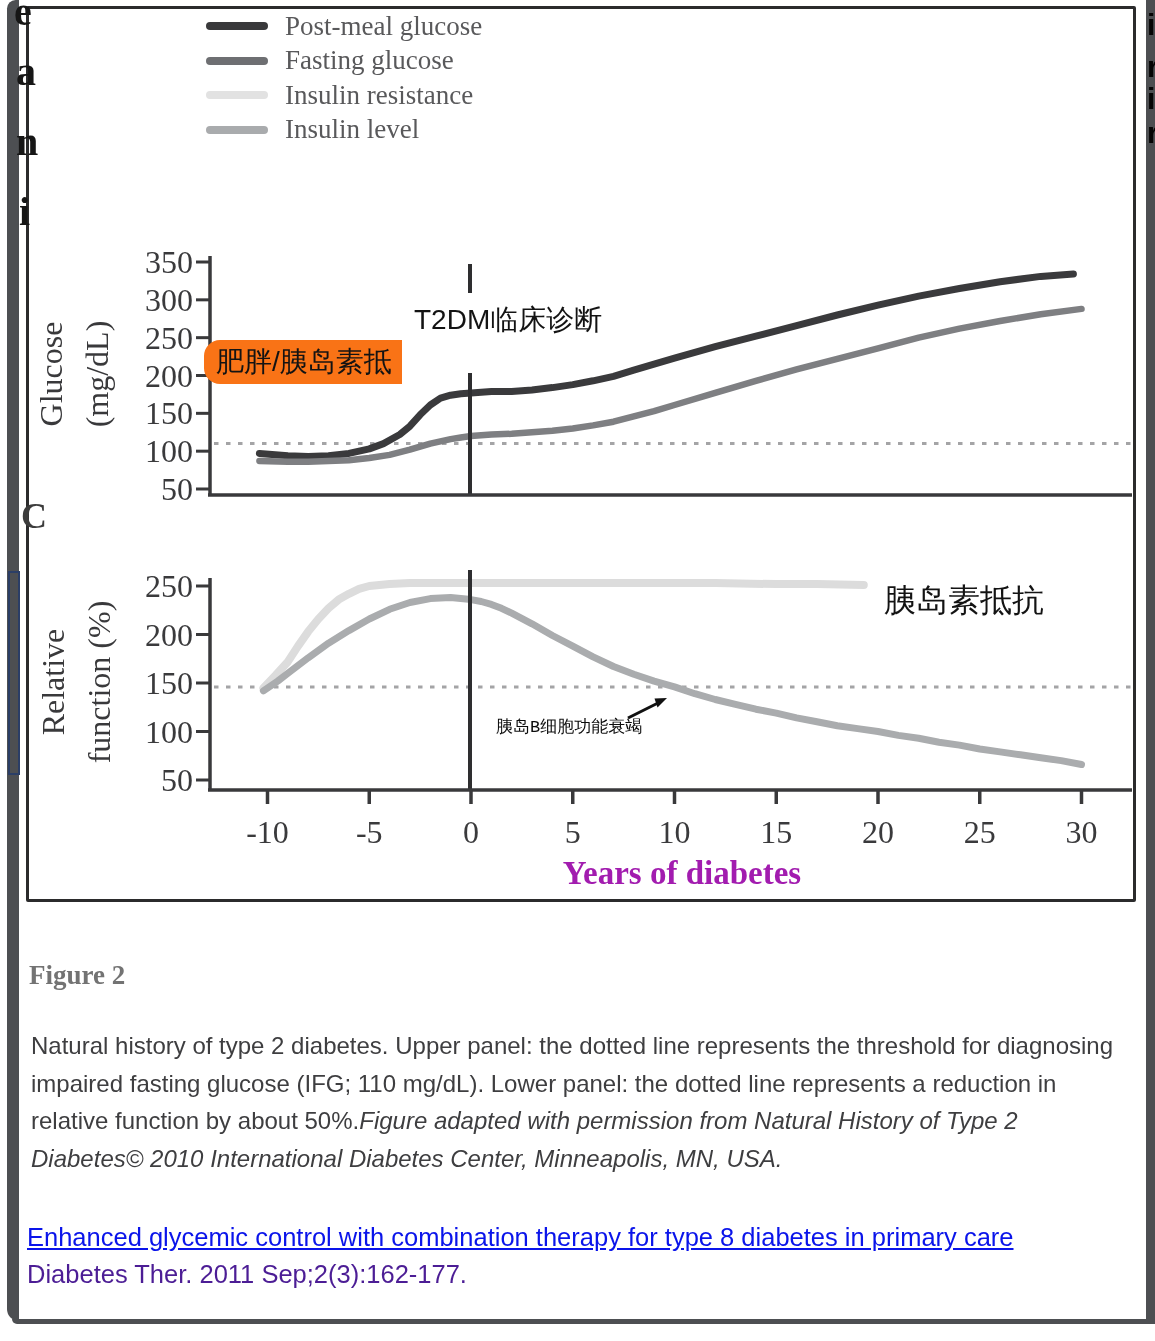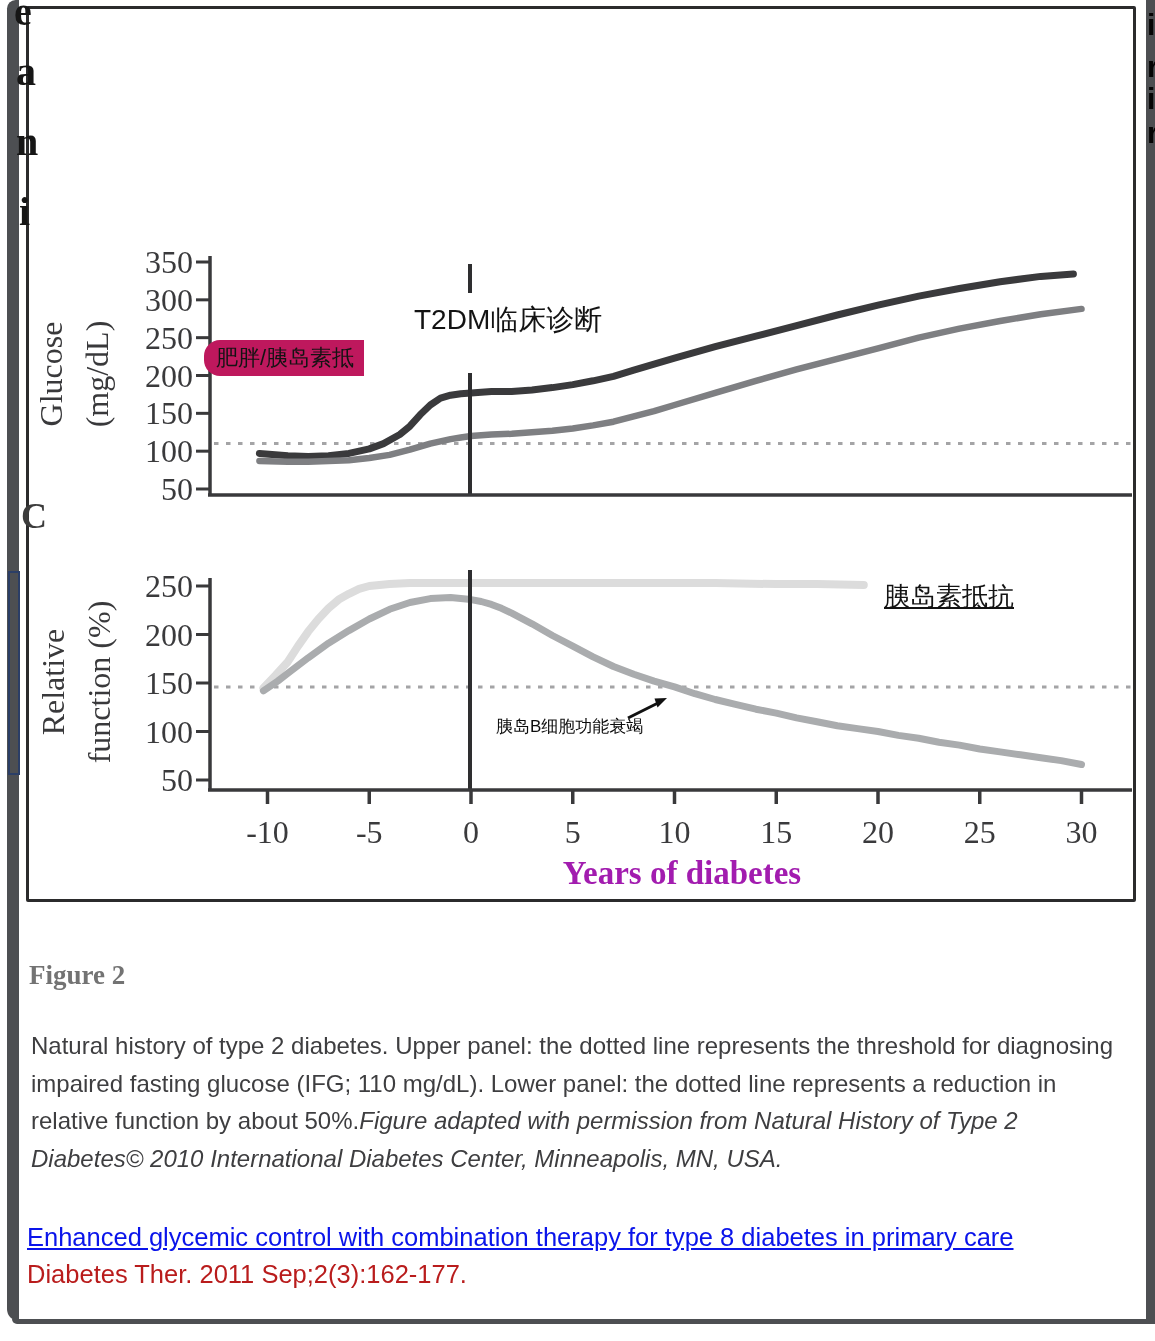--- a/index.html
+++ b/index.html
@@ -38,35 +38,35 @@
         line-height:46px;z-index:3;white-space:nowrap;}
   #ylab-upper{left:28px;top:492px;width:236px;}
   #ylab-lower{left:30px;top:788px;width:212px;}
 
   
   .xlab{position:absolute;left:482px;top:855px;width:400px;text-align:center;
         font-family:"Liberation Serif",serif;font-size:33px;font-weight:600;color:#a21caf;z-index:3;}
 
   
   .anno{position:absolute;z-index:4;color:#131313;font-family:"Liberation Sans",sans-serif;white-space:nowrap;}
-  #anno-obesity{left:204px;top:340px;font-size:22px;background:#be185d;padding:3px 10px 3px 12px;
+  #anno-obesity{left:204px;top:340px;font-size:28px;background:#f97316;padding:3px 10px 3px 12px;
                 border-radius:16px 0 0 16px;}
   #anno-diagnosis{left:368px;top:299px;font-size:28px;background:#fff;padding:2px 6px;margin-left:40px;}
   #anno-uncontrolled{left:688px;top:237px;font-size:30px;}
-  #anno-resistance{left:884px;top:579px;font-size:26px;text-decoration:underline;}
-  #anno-beta{left:496px;top:715px;font-size:17px;color:#0c0c0c;}
+  #anno-resistance{left:884px;top:579px;font-size:32px;}
+  #anno-beta{left:496px;top:715px;font-size:17px;color:#0c0c0c;font-family:Liberation Mono, monospace;}
 
   
   .caption{position:absolute;left:27px;top:960px;width:1104px;z-index:3;color:#3e3e40;}
   .fig-label{font-size:27px;font-weight:700;color:#737373;margin:0 0 36px 2px;font-family:Liberation Serif, serif;}
   .cap-body{font-size:24px;line-height:37.5px;margin:4px;}
   .cap-italic{font-style:italic;}
   .cap-link{display:inline-block;margin-top:38px;font-size:25.5px;line-height:37.5px;
             color:#0a14ea;text-decoration:underline;cursor:pointer;}
-  .cap-cite{font-size:25.5px;line-height:26px;margin-top:4px;color:#b91c1c;}
+  .cap-cite{font-size:25.5px;line-height:26px;margin-top:4px;color:#4c1d95;}
 </style>
 </head>
 <body>
 
 <div id="stage">
 
   <div class="fig-box"></div>
 
   <svg id="chart" width="1155" height="1341">
       <line x1="214" y1="443.6" x2="1131" y2="443.6" stroke="#a4a4a6" stroke-width="3" stroke-dasharray="4.5 7.5"></line>
@@ -121,20 +121,38 @@
       <line x1="878" y1="790" x2="878" y2="804" stroke="#39393b" stroke-width="3.5"></line>
       <text x="878" y="843" text-anchor="middle" class="tick">20</text>
       <line x1="979.75" y1="790" x2="979.75" y2="804" stroke="#39393b" stroke-width="3.5"></line>
       <text x="979.75" y="843" text-anchor="middle" class="tick">25</text>
       <line x1="1081.5" y1="790" x2="1081.5" y2="804" stroke="#39393b" stroke-width="3.5"></line>
       <text x="1081.5" y="843" text-anchor="middle" class="tick">30</text>
       <line x1="628" y1="718" x2="658" y2="703" stroke="#111" stroke-width="3"></line>
       <polygon points="667,698 657.5,707.5 654.5,698.5" fill="#111"></polygon>
     </svg>
 
+  <div id="legend">
+      <div class="lrow">
+        <span class="lswatch" style="background: rgb(57, 57, 59);"></span>
+        <span class="llab">Post-meal glucose</span>
+      </div>
+      <div class="lrow">
+        <span class="lswatch" style="background: rgb(110, 111, 114);"></span>
+        <span class="llab">Fasting glucose</span>
+      </div>
+      <div class="lrow">
+        <span class="lswatch" style="background: rgb(226, 226, 226);"></span>
+        <span class="llab">Insulin resistance</span>
+      </div>
+      <div class="lrow">
+        <span class="lswatch" style="background: rgb(169, 171, 173);"></span>
+        <span class="llab">Insulin level</span>
+      </div>
+    </div>
 
   <div id="ylab-upper" class="ylab">
     <div>Glucose</div>
     <div>(mg/dL)</div>
   </div>
   <div id="ylab-lower" class="ylab">
     <div>Relative</div>
     <div>function (%)</div>
   </div>
 

